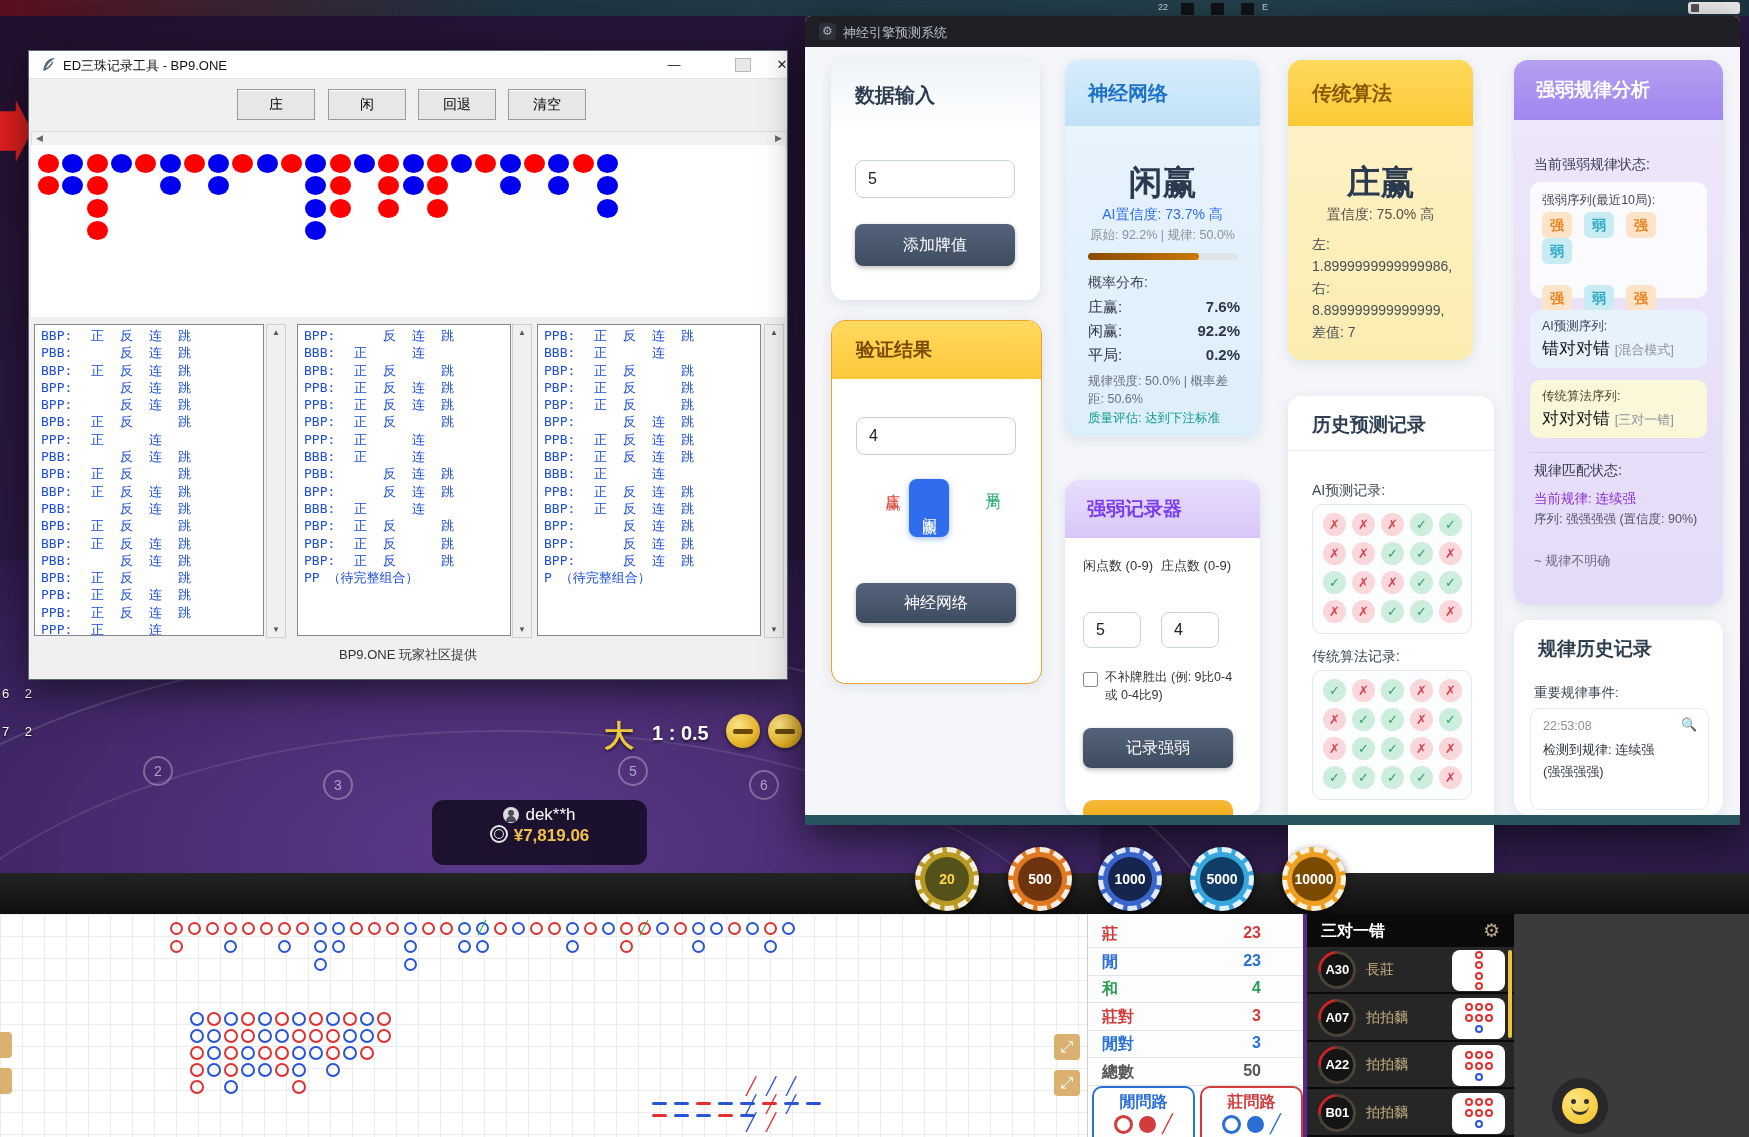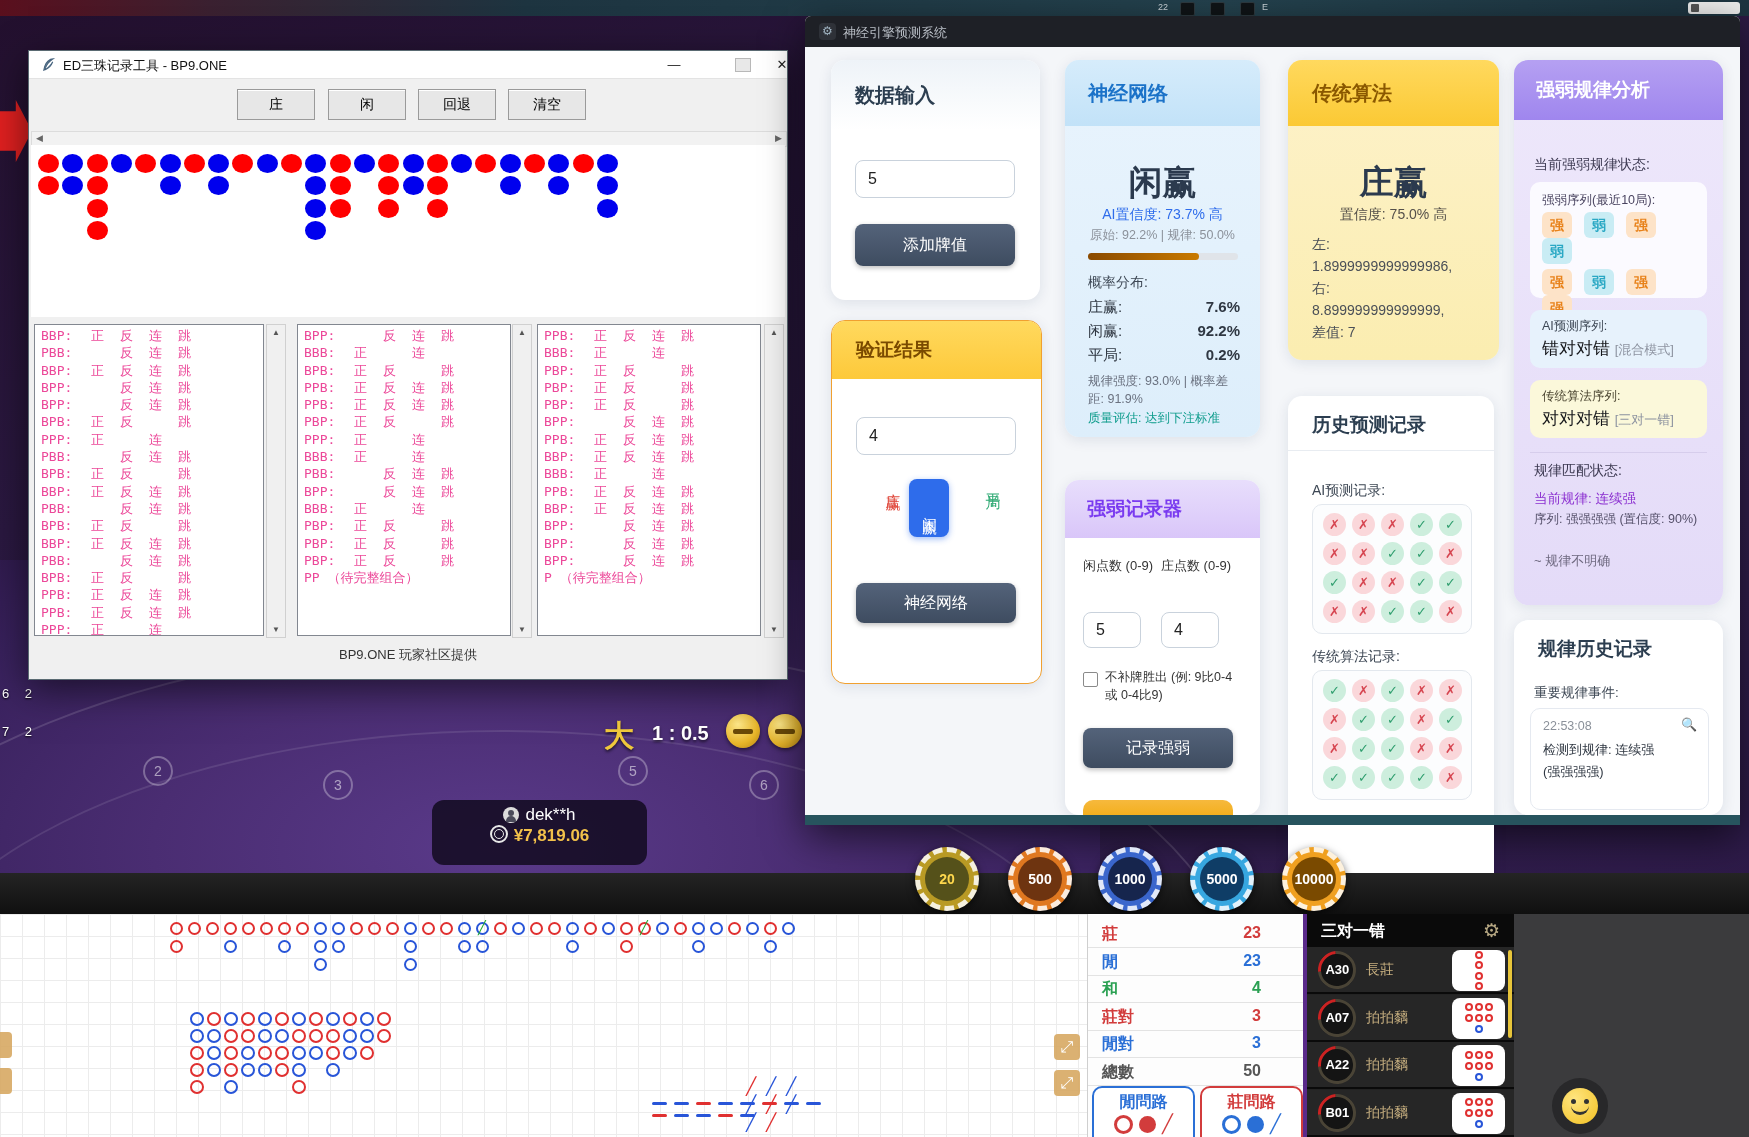--- a/index.html
+++ b/index.html
@@ -37,21 +37,21 @@
   .tk-title{left:34px;top:6px;font-size:13px;color:#111;}
   .tk-ctl{top:4px;width:30px;height:19px;color:#222;font-size:13px;text-align:center;line-height:19px;}
   .tk-max{border:1px solid #b8b8b8;background:#e8e8e8;width:14px;height:12px;top:7px;}
   .tk-btn{top:38px;width:76px;height:29px;background:#e7e7e7;border:1px solid #9a9a9a;font-size:14px;color:#000;text-align:center;line-height:29px;box-shadow:inset 0 1px 0 #fff;}
   .hscroll{left:2px;top:80px;width:754px;height:14px;background:#f2f2f2;border:1px solid #dcdcdc;}
   .scroll-ar{color:#666;font-size:9px;top:1px;line-height:11px;}
   .tk-canvas{left:2px;top:94px;width:754px;height:172px;background:#fff;}
   .dot{position:absolute;width:21px;height:19px;border-radius:50%;}
   .dot.r{background:#ff0000;} .dot.b{background:#0000ee;}
   .lb{background:#fff;border:1px solid #828790;top:273px;height:312px;overflow:hidden;padding:2px 0 0 6px;box-sizing:border-box;
-      font-family:"DejaVu Sans Mono","Liberation Mono",monospace;font-size:13px;color:#ec4899;}
+      font-family:"DejaVu Sans Mono","Liberation Mono",monospace;font-size:13px;color:#1d4ed8;}
   .lb-row{height:17.3px;white-space:nowrap;}
   .lb-p{display:inline-block;width:50px;}
   .lb-m{display:inline-block;width:29px;}
   .sb{top:273px;width:18px;height:312px;background:#f0f0f0;border:1px solid #d0d0d0;}
   .sb .up,.sb .dn{position:absolute;left:0;width:100%;text-align:center;color:#555;font-size:8px;}
   .sb .up{top:3px;} .sb .dn{bottom:3px;}
   .tk-footer{left:0;top:595px;width:100%;text-align:center;font-size:13px;color:#333;}
   
   .predwin{left:805px;top:16px;width:935px;height:809px;background:#f4f6f9;box-shadow:0 12px 40px rgba(0,0,0,.6);border-radius:6px 6px 0 0;}
   .pred-titlebar{left:0;top:0;width:100%;height:31px;background:#1e2026;border-radius:6px 6px 0 0;}
@@ -333,25 +333,25 @@
       <div class="cline" style="top:167px;color:#8b919a;font-size:12.5px;">原始: 92.2% | 规律: 50.0%</div>
       <div class="bar-track" style="left:23px;top:193px;width:150px;">
           <div class="bar-fill" id="nn-bar" style="width: 74%;"></div>
         </div>
       <div class="abs" style="left:23px;top:214px;font-size:14px;color:#3d4754;">概率分布:</div>
       <div id="nn-rows">
           <div class="prow" style="left: 23px; top: 238px; width: 152px;">庄赢:<b>7.6%</b></div>
           <div class="prow" style="left: 23px; top: 262px; width: 152px;">闲赢:<b>92.2%</b></div>
           <div class="prow" style="left: 23px; top: 286px; width: 152px;">平局:<b>0.2%</b></div>
         </div>
-      <div class="abs small-gray" style="left:23px;top:312px;width:152px;">规律强度: 93.0% | 概率差距: 91.9%</div>
+      <div class="abs small-gray" style="left:23px;top:312px;width:152px;">规律强度: 50.0% | 概率差距: 50.6%</div>
       <div class="abs" style="left:23px;top:350px;width:160px;font-size:12.5px;color:#0e9c8c;">质量评估: 达到下注标准</div>
     </div>
 
-    <div class="card" style="left:483px;top:44px;width:211px;height:300px;background:linear-gradient(#fdf2cb,#fbedb0);">
+    <div class="card" style="left:483px;top:44px;width:185px;height:300px;background:linear-gradient(#fdf2cb,#fbedb0);">
       <div class="card-h" style="height:66px;background:linear-gradient(#ffd95e,#fbc934);"></div>
       <div class="card-title" style="left:24px;top:20px;color:#8a5800;">传统算法</div>
       <div class="nn-big" style="top:100px;">庄赢</div>
       <div class="cline" style="top:146px;color:#55504a;font-size:14px;">置信度: 75.0% 高</div>
       <div id="trad-lines">
           <div style="position: absolute; left: 24px; top: 176px; font-size: 14px; color: rgb(74, 79, 87);">左:</div>
           <div style="position: absolute; left: 24px; top: 198px; font-size: 14px; color: rgb(74, 79, 87);">1.8999999999999986,</div>
           <div style="position: absolute; left: 24px; top: 220px; font-size: 14px; color: rgb(74, 79, 87);">右:</div>
           <div style="position: absolute; left: 24px; top: 242px; font-size: 14px; color: rgb(74, 79, 87);">8.899999999999999,</div>
           <div style="position: absolute; left: 24px; top: 264px; font-size: 14px; color: rgb(74, 79, 87);">差值: 7</div>
@@ -422,21 +422,21 @@
       <div class="abs" style="left:18px;top:320px;width:150px;height:30px;border-radius:10px;background:linear-gradient(#f6b93d,#f0a500);"></div>
     </div>
 
     <div class="card" style="left:709px;top:44px;width:209px;height:545px;background:linear-gradient(#eee8fb,#e4dbf8);">
       <div class="card-h" style="height:60px;background:linear-gradient(#b5a0f2,#9f86ee);"></div>
       <div class="card-title" style="left:22px;top:17px;color:#fff;font-size:19px;">强弱规律分析</div>
       <div class="abs" style="left:20px;top:96px;font-size:14px;color:#3d3a52;">当前强弱规律状态:</div>
       <div class="subbox" style="left:16px;top:122px;width:177px;height:116px;background:#fbfaff;">
         <div class="abs" style="left:12px;top:10px;font-size:12.5px;color:#4a4460;">强弱序列(最近10局):</div>
         <div id="badge-rows" class="abs" style="left:12px;top:30px;">
-            <div style="margin-bottom: 5px;"><span class="badge s">强</span><span class="badge w">弱</span><span class="badge s">强</span><span class="badge w">弱</span></div>
+            <div style="margin-bottom: 21px;"><span class="badge s">强</span><span class="badge w">弱</span><span class="badge s">强</span><span class="badge w">弱</span></div>
             <div style="margin-bottom: 5px;"><span class="badge s">强</span><span class="badge w">弱</span><span class="badge s">强</span><span class="badge s">强</span></div>
             <div style="margin-bottom: 5px;"><span class="badge s">强</span><span class="badge s">强</span></div>
           </div>
       </div>
       <div class="subbox" style="left:16px;top:250px;width:177px;height:58px;background:#e7f2fc;">
         <div class="abs" style="left:12px;top:8px;font-size:12.5px;color:#3d4754;">AI预测序列:</div>
         <div class="abs" style="left:12px;top:27px;font-size:17px;color:#15161a;"><span>错对对错</span> <span style="font-size:13px;color:#8d93a0;">[混合模式]</span></div>
       </div>
       <div class="subbox" style="left:16px;top:320px;width:177px;height:58px;background:#fbf8da;">
         <div class="abs" style="left:12px;top:8px;font-size:12.5px;color:#4a4430;">传统算法序列:</div>

